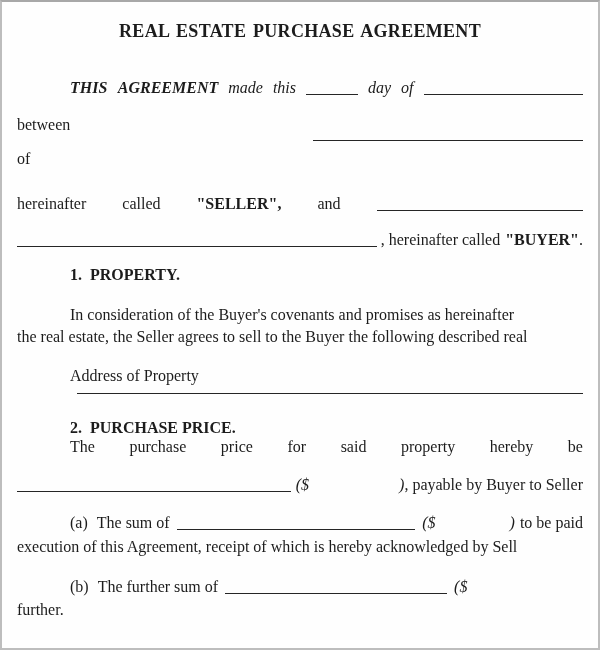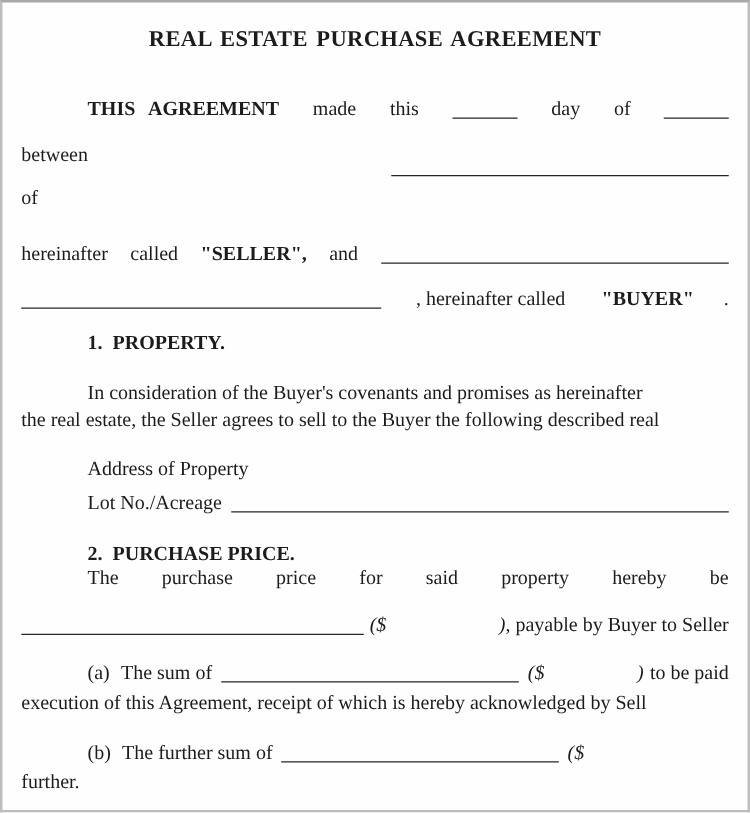--- a/index.html
+++ b/index.html
@@ -34,25 +34,25 @@
     align-self: flex-end;
     margin-bottom: 2px;
     border-bottom: 1.4px solid #262626;
     height: 0;
   }
   .sp { align-self: flex-end; height: 0; }
   .f1 { flex: 1 1 auto; }
   .w52 { width: 52px; }  .w74 { width: 74px; }  .w90 { width: 90px; }
   .w222 { width: 222px; } .w270 { width: 270px; }
 
-  .r-made    { margin-top: 37px; padding-left: 53px; gap: 27px; }
+  .r-made    { margin-top: 37px; padding-left: 53px; gap: 10px; font-style: italic; }
   .r-made .b-agreement { word-spacing: 7px; }
   .r-between { margin-top: 18px; gap: 6px; flex-direction: column; }
-  .r-seller  { margin-top: 17px; gap: 18px; font-family: Liberation Serif, serif; }
-  .r-buyer   { margin-top: 17px; gap: 24px; }
+  .r-seller  { margin-top: 17px; gap: 36px; font-family: Liberation Serif, serif; }
+  .r-buyer   { margin-top: 17px; }
   .r-buyer .bl { margin-right: 4px; }
   .r-buyer .term { margin-left: 5px; }
   .heading   { margin-top: 16px; margin-left: 53px; font-weight: bold; display: flex; gap: 8px; }
   .h-price   { margin-top: 22px; }
   .para      { line-height: 21px; }
   .para1     { margin-top: 20px; margin-left: 53px; }
   .para2     { margin-top: 1px; }
   .field     { margin-left: 53px; }
   .field .bl { margin-left: 7px; }
   .field-first { margin-top: 19px; flex-direction: column; }
@@ -116,21 +116,20 @@
   </div>
 
   <div class="para para1">In consideration of the Buyer's covenants and promises as hereinafter</div>
   <div class="para para2">the real estate, the Seller agrees to sell to the Buyer the following described real</div>
 
   <div class="row field field-first">
     <span>Address of Property</span>
     <span class="bl f1"></span>
   </div>
   <div class="row field field-next">
-    <span>Lot No./Acreage</span>
     <span class="bl f1"></span>
   </div>
 
   <div class="heading h-price">
     <span>2.</span>
     <span>PURCHASE PRICE.</span>
   </div>
 
   <div class="r-just">
     <span>The</span>

